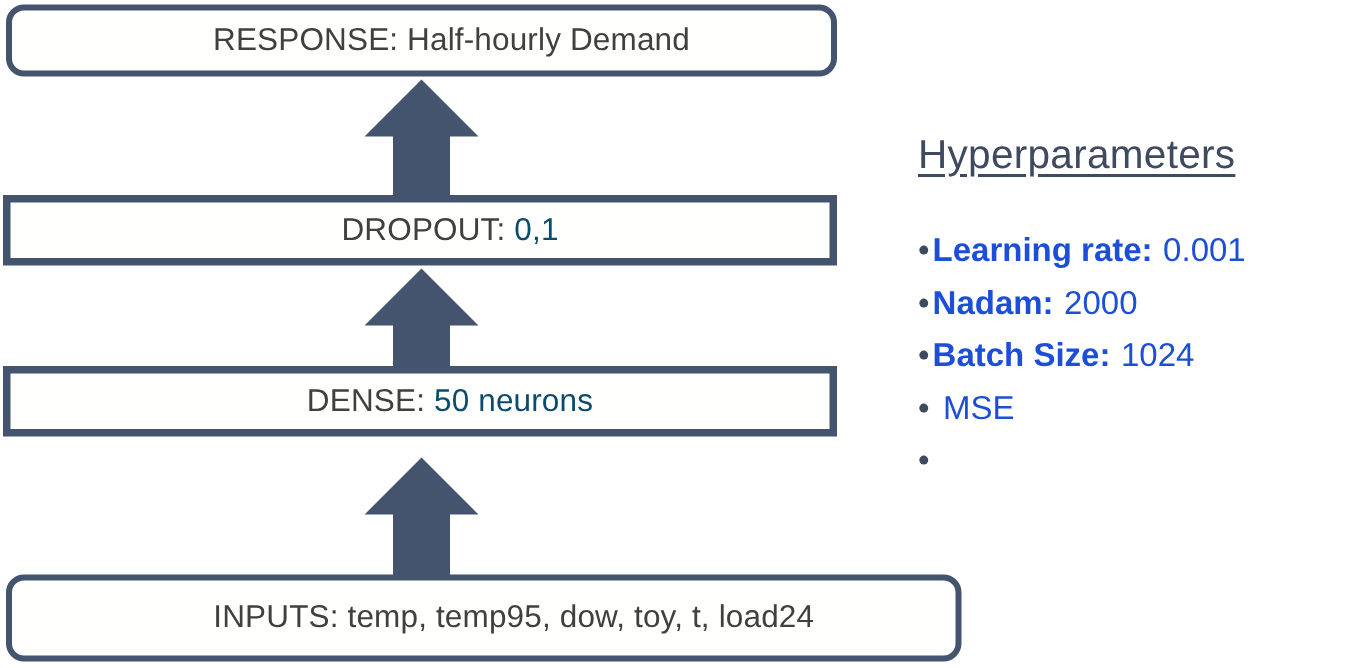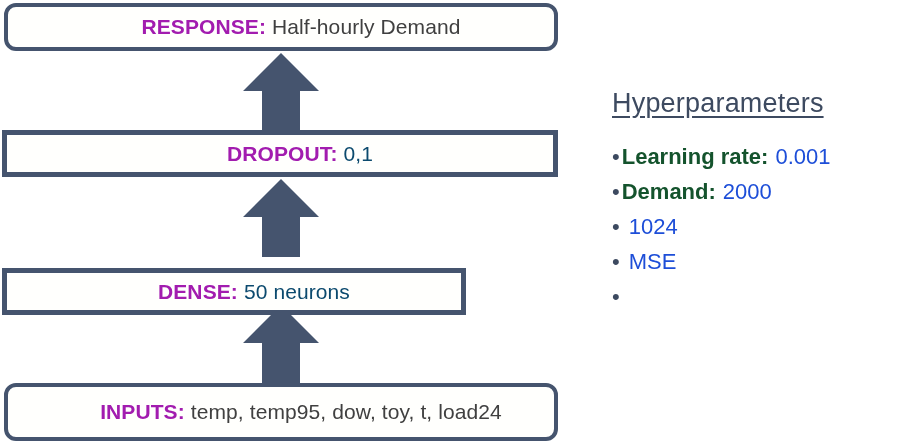--- a/index.html
+++ b/index.html
@@ -33,31 +33,31 @@
   }
   .layer-box.rounded { border-radius: 12px; }
   .layer-box.square  { border-radius: 0; border-width: 5px; }
 
   .box-text {
     white-space: nowrap;
     font-size: 21px;
     letter-spacing: 0.1px;
   }
   .box-label {
-    font-weight: bold;
-    color: #a21caf;
+    font-weight: normal;
+    color: #404040;
     padding-left: 40px;
   }
   .val-green { color: #404040; }
   .val-blue  { color: #0c4a6e; }
 
   #box-response { left: 4px;  top: 3px;   width: 554px; height: 48px; }
   #box-dropout  { left: 2px;  top: 130px; width: 556px; height: 47px; }
-  #box-dense    { left: 2px;  top: 268px; width: 464px; height: 47px; }
-  #box-inputs   { left: 4px;  top: 383px; width: 554px; height: 58px; }
+  #box-dense    { left: 2px;  top: 244px; width: 556px; height: 47px; }
+  #box-inputs   { left: 4px;  top: 383px; width: 637px; height: 58px; }
 
   
   .arrow {
     position: absolute;
     left: 243px;
     width: 76px;
     z-index: 1;
   }
   .arrow svg { display: block; width: 100%; height: 100%; }
   #arrow-1 { top: 51px;  height: 81px; }
@@ -71,21 +71,21 @@
     top: 88px;
     width: 292px;
     z-index: 2;
   }
   #hyper-title {
     font-size: 27px;
     color: #3d4a60;
     text-decoration: underline;
     text-underline-offset: 4px;
     white-space: nowrap;
-    margin-bottom: 20px;
+    margin-bottom: 30px;
     letter-spacing: 0.2px;
   }
   .hyper-list {
     list-style: none;
     margin: 0;
     padding: 0;
   }
   .hyper-item {
     font-size: 22px;
     color: #5a6a7d;
@@ -95,21 +95,21 @@
     align-items: baseline;
   }
   .bullet-dot {
     color: #3d4a60;
     font-size: 22px;
     margin-right: 2px;
     line-height: 35px;
   }
   .hyper-key {
     font-weight: bold;
-    color: #14532d;
+    color: #1d4ed8;
   }
   .hyper-val {
     color: #1d4ed8;
     margin-left: 7px;
   }
 </style>
 </head>
 <body>
 
 <div id="stage">
@@ -166,26 +166,27 @@
     <ul class="hyper-list">
 
       <li class="hyper-item">
         <span class="bullet-dot">•</span>
         <span class="hyper-key">Learning rate:</span>
         <span class="hyper-val">0.001</span>
       </li>
 
       <li class="hyper-item">
         <span class="bullet-dot">•</span>
-        <span class="hyper-key">Demand:</span>
+        <span class="hyper-key">Nadam:</span>
         <span class="hyper-val">2000</span>
       </li>
 
       <li class="hyper-item">
         <span class="bullet-dot">•</span>
+        <span class="hyper-key">Batch Size:</span>
         <span class="hyper-val">1024</span>
       </li>
 
       <li class="hyper-item">
         <span class="bullet-dot">•</span>
         <span class="hyper-val">MSE</span>
       </li>
 
       <li class="hyper-item">
         <span class="bullet-dot">•</span>

